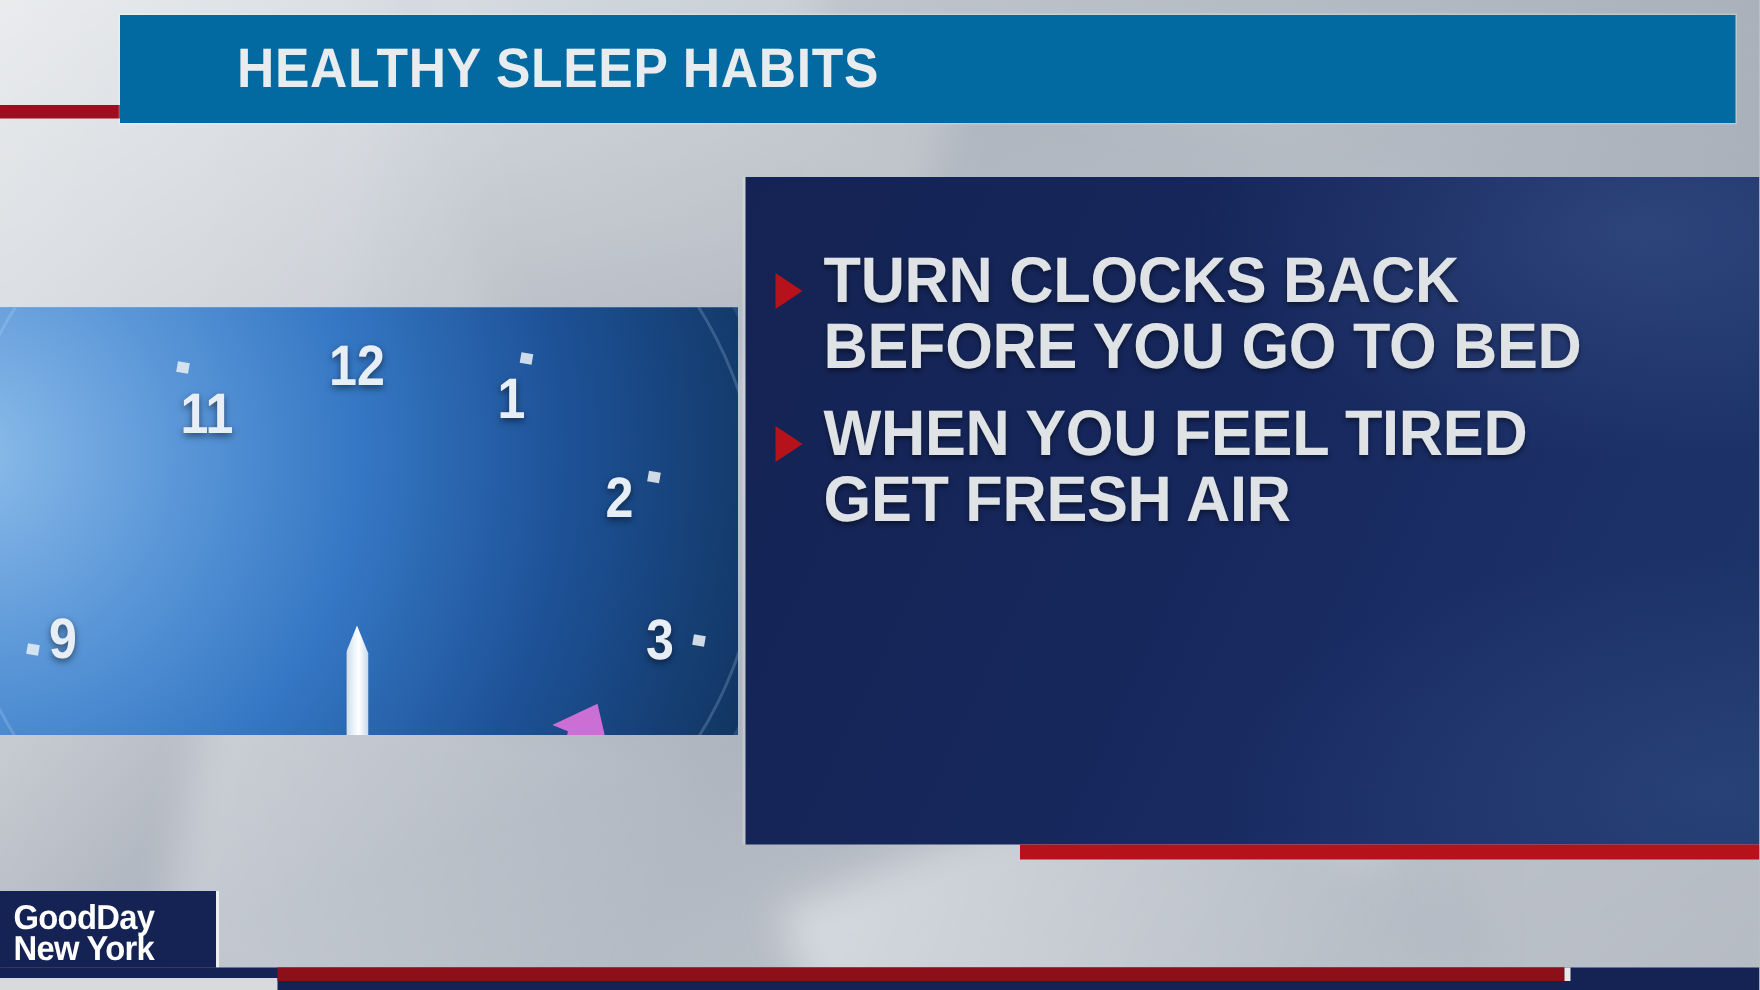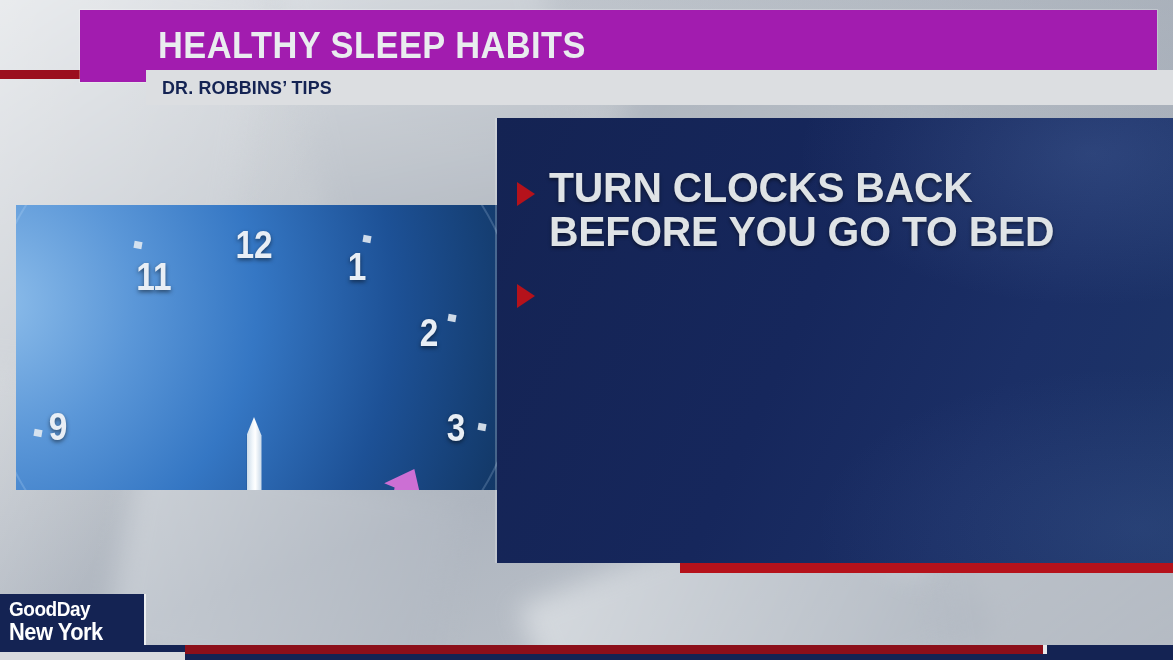--- a/index.html
+++ b/index.html
@@ -53,21 +53,21 @@
   .hdr-red {
     position: absolute;
     left: 0; top: 70px;
     width: 146px; height: 9px;
     background: #9b0f1e;
   }
   .hdr-title-band {
     position: absolute;
     left: 80px; top: 10px;
     width: 1077px; height: 72px;
-    background: #a21caf;
+    background: #0369a1;
     box-shadow: 0 0 0 1px rgba(255,255,255,.25);
     text-decoration: underline;
   }
   .hdr-title {
     position: absolute;
     left: 78px; top: 50%;
     transform: translateY(-50%);
     color: #e9ecef;
     font-size: 37px;
     font-weight: bold;
@@ -98,21 +98,21 @@
   }
   .hdr-sub-inner {
     display: inline-block;
     transform: scaleX(.94);
     transform-origin: left center;
   }
 
   
   .clock-box {
     position: absolute;
-    left: 16px; top: 205px;
+    left: 0; top: 205px;
     width: 492px; height: 285px;
     overflow: hidden;
     background: radial-gradient(ellipse 150% 130% at 8% 46%,
                  #7fb4e4 0%, #4f91d6 22%, #2f73c2 40%,
                  #1b4f92 58%, #123463 74%, #0c1f3f 88%, #0a1733 100%);
     box-shadow: inset 0 0 0 1px rgba(255,255,255,.28);
   }
   .clock-face {
     position: absolute;
     left: 238px; top: 143px;
@@ -257,21 +257,21 @@
     background: #142353;
     box-shadow: 2px 0 0 0 rgba(255,255,255,.7);
   }
   .logo-l1, .logo-l2 {
     position: absolute;
     left: 9px;
     color: #ffffff;
     font-weight: bold;
     letter-spacing: -.5px;
   }
-  .logo-l1 { top: 4px;  font-size: 20px; }
+  .logo-l1 { top: 4px;  font-size: 23px; }
   .logo-l2 { top: 25px; font-size: 23px; }
   .logo-l1 > span, .logo-l2 > span { display:inline-block; transform: scaleX(.95); transform-origin:left center; }
 
   .logo-red {
     position: absolute;
     left: 0; top: 645px;
     width: 144px; height: 7px;
     background: #7c1119;
   }
 
@@ -315,23 +315,20 @@
     <div class="bg-shape bg-s6"></div>
     <div class="bg-shape bg-s7"></div>
   </div>
 
   <div class="hdr-red"></div>
 
   <div class="hdr-title-band">
     <div class="hdr-title"><span class="hdr-title-inner">HEALTHY SLEEP HABITS</span></div>
   </div>
 
-  <div class="hdr-sub-band">
-    <div class="hdr-sub"><span class="hdr-sub-inner">DR. ROBBINS’ TIPS</span></div>
-  </div>
 
   <div class="clock-box">
     <div class="clock-face">
       <div class="ring r1"></div>
       <div class="ring r2"></div>
       <div class="ring r3"></div>
       <div class="ring r4"></div>
       <div class="ring r5"></div>
     </div>
 
@@ -365,20 +362,22 @@
 
   <div class="panel">
     <div class="bullets" id="bullets">
         <div class="bullet-row">
           <div class="bullet-marker"></div>
           <div class="bullet-text"><span class="bullet-text-inner">TURN CLOCKS BACK
 BEFORE YOU GO TO BED</span></div>
         </div>
         <div class="bullet-row">
           <div class="bullet-marker"></div>
+          <div class="bullet-text"><span class="bullet-text-inner">WHEN YOU FEEL TIRED
+GET FRESH AIR</span></div>
         </div>
       </div>
   </div>
   <div class="panel-red"></div>
 
   <div class="logo">
     <div class="logo-l1"><span>GoodDay</span></div>
     <div class="logo-l2"><span>New York</span></div>
   </div>
   <div class="logo-red"></div>

